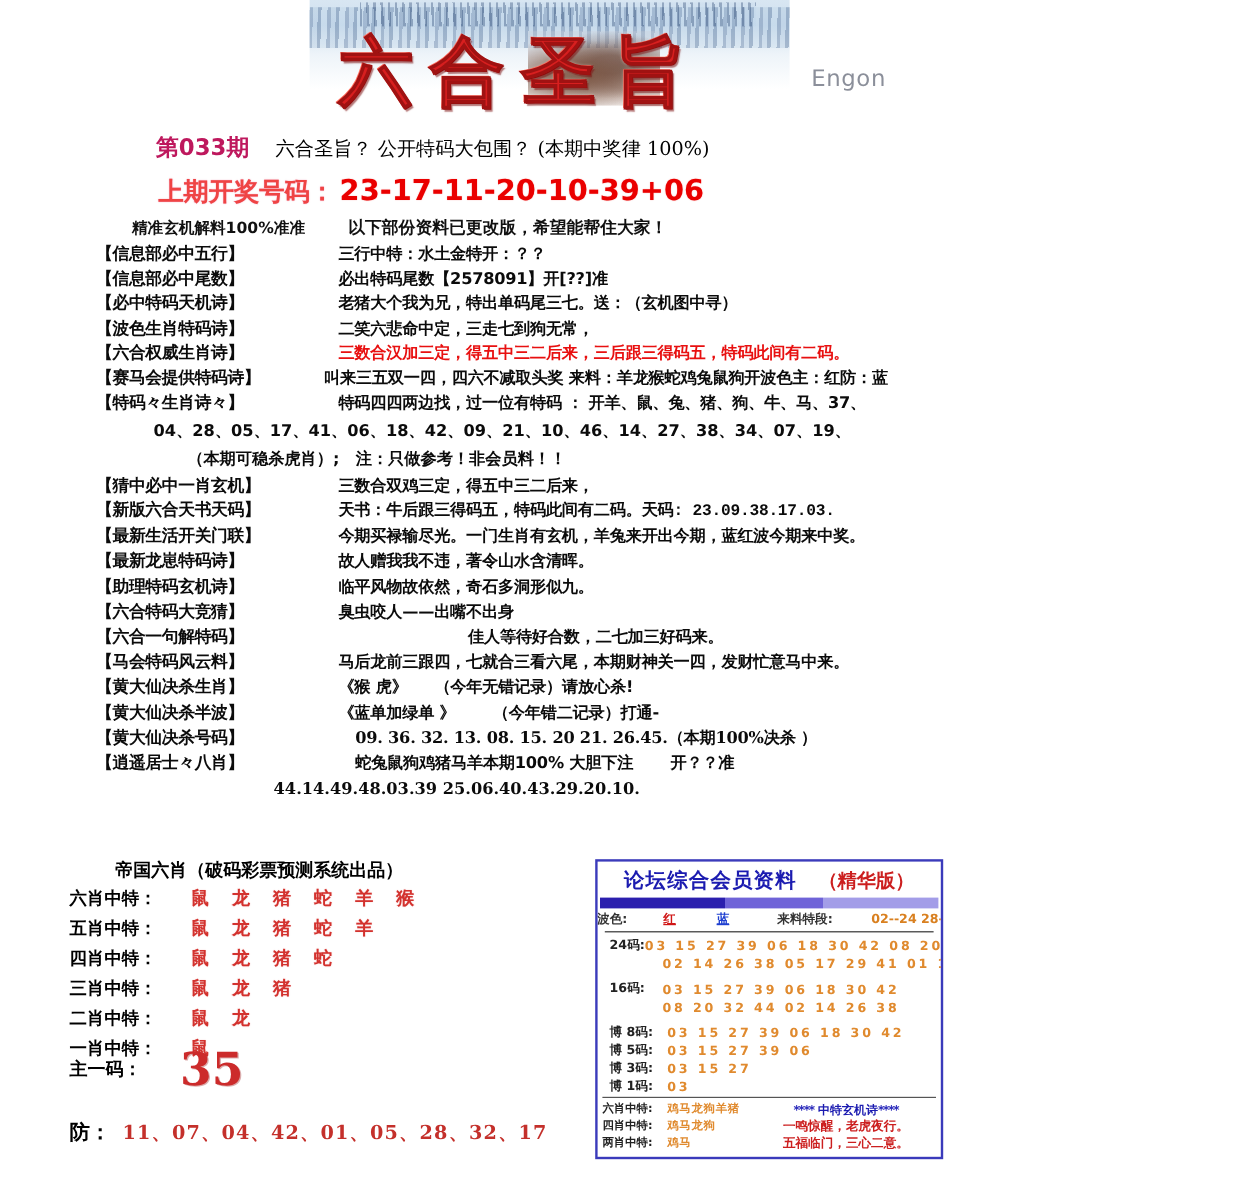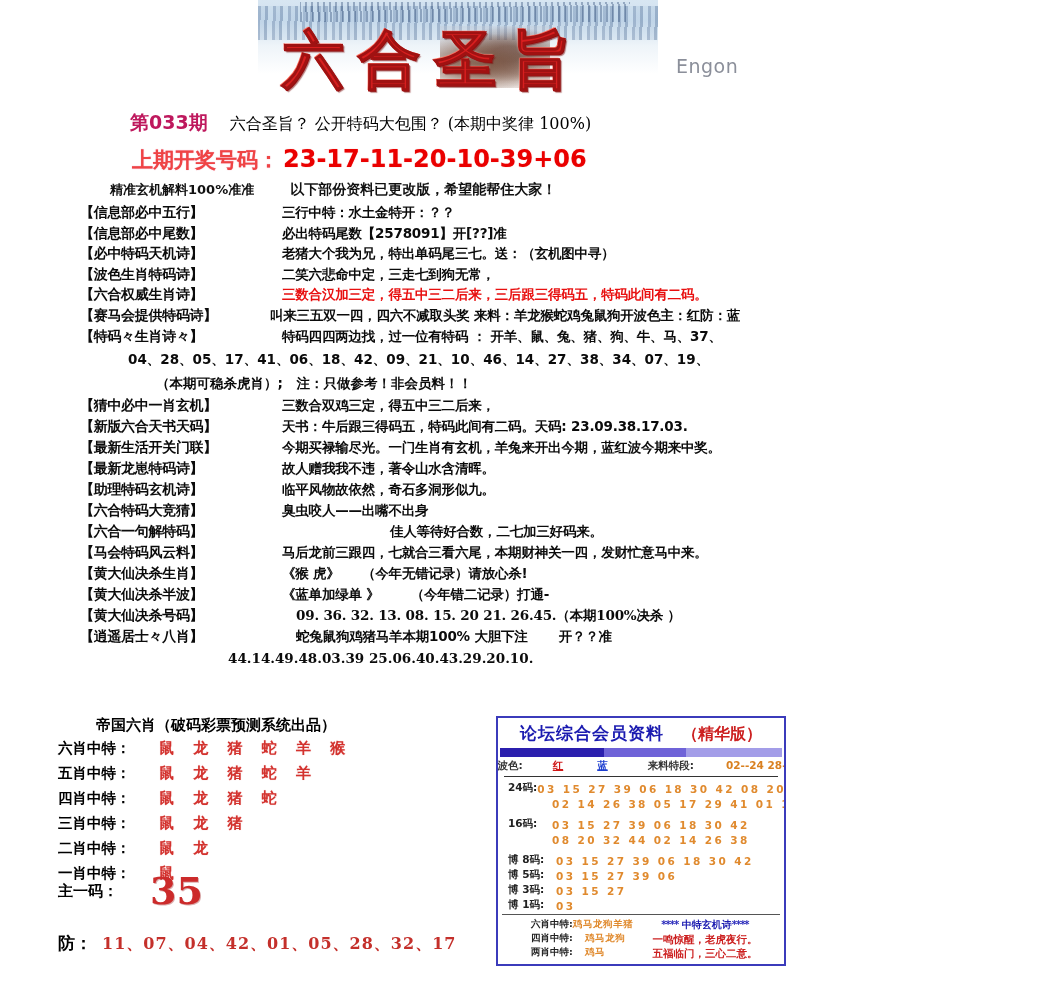--- a/index.html
+++ b/index.html
@@ -208,21 +208,21 @@
   }
   .ib-grp-row .gv.cont-indent { margin-left:44px; }
   .ib-bot {
     position:absolute; left:4px; right:4px; bottom:4px;
     border-top:1px solid #555; padding-top:3px;
     display:flex;
   }
   .ib-bot-l { width:46%; }
   .ib-bot-r { width:54%; text-align:center; }
   .ib-bl-row { display:flex; white-space:nowrap; height:14px; align-items:baseline; }
-  .ib-bl-row .bk { font-size:9.5px; font-weight:bold; color:#222; width:54px;margin-left:29px; }
+  .ib-bl-row .bk { font-size:9.5px; font-weight:bold; color:#222; width:54px; }
   .ib-bl-row .bv { font-size:9.5px; font-weight:bold; color:#e08a2e; letter-spacing:.6px; }
   .ib-poem-h {
     font-size:10px; font-weight:bold; color:#1b1bb0; white-space:nowrap;
     font-family:"DejaVu Sans","Liberation Sans",sans-serif;
   }
   .ib-poem-h .stars { color:#2b2bbb; letter-spacing:-1px; }
   .ib-poem-l {
     font-size:10.5px; font-weight:bold; color:#cc1f1f; white-space:nowrap; line-height:14px;
     font-family:"DejaVu Sans","Liberation Sans",sans-serif;
   }
@@ -289,21 +289,21 @@
     <span class="val" style="left:128px;">04、28、05、17、41、06、18、42、09、21、10、46、14、27、38、34、07、19、</span>
   </div>
   <div class="cont" style="height:24px;line-height:24px;">
     <span class="val" style="left:156px;">（本期可稳杀虎肖）;　注：只做参考！非会员料！！</span>
   </div>
 
   <div class="row" style="height:21px;line-height:21px;">
     <span class="lbl">【猜中必中一肖玄机】</span>
     <span class="val">三数合双鸡三定，得五中三二后来，</span>
   </div>
-  <div class="row" style="height:21px;line-height:21px;">
+  <div class="row" style="height:21px;line-height:21px;font-family:Liberation Mono, monospace;">
     <span class="lbl">【新版六合天书天码】</span>
     <span class="val">天书：牛后跟三得码五，特码此间有二码。天码: 23.09.38.17.03.</span>
   </div>
   <div class="row" style="height:21px;line-height:21px;">
     <span class="lbl">【最新生活开关门联】</span>
     <span class="val">今期买禄输尽光。一门生肖有玄机，羊兔来开出今期，蓝红波今期来中奖。</span>
   </div>
   <div class="row" style="height:21px;line-height:21px;">
     <span class="lbl">【最新龙崽特码诗】</span>
     <span class="val">故人赠我我不违，著令山水含清晖。</span>

